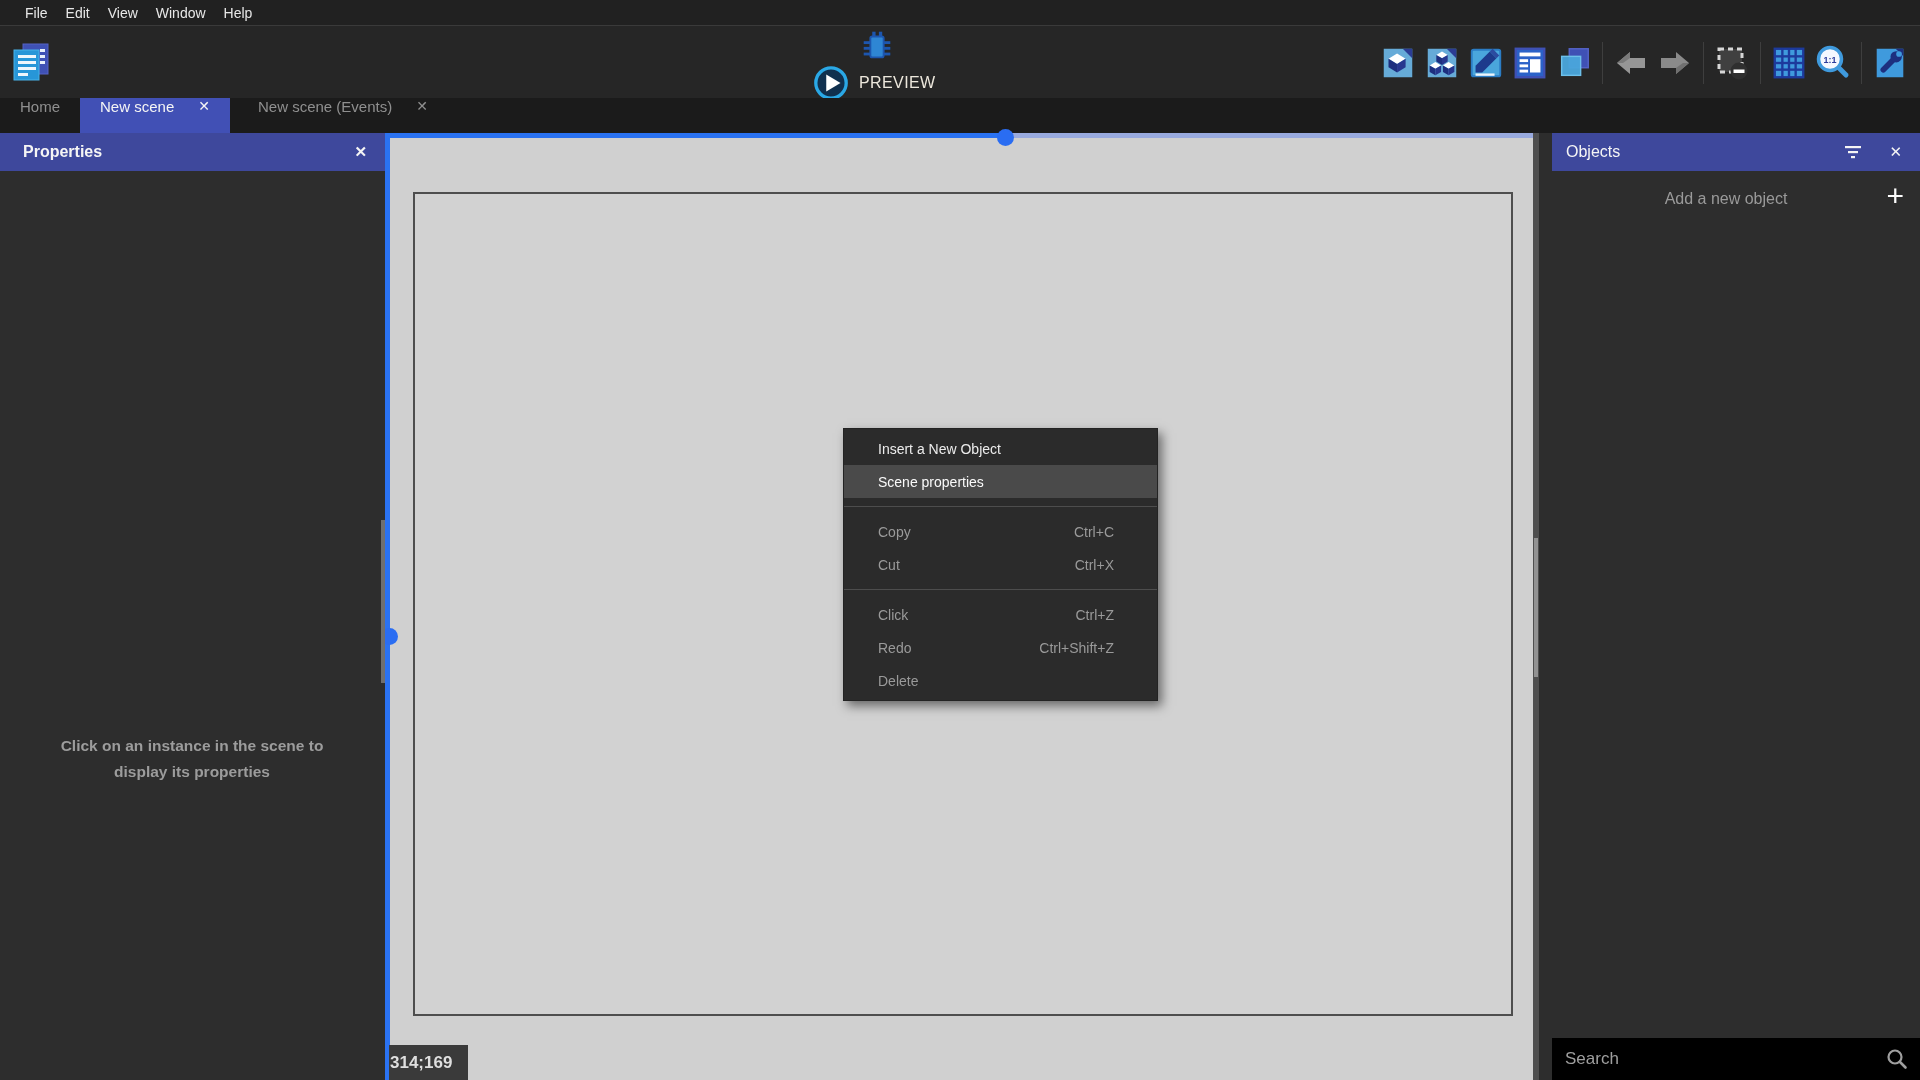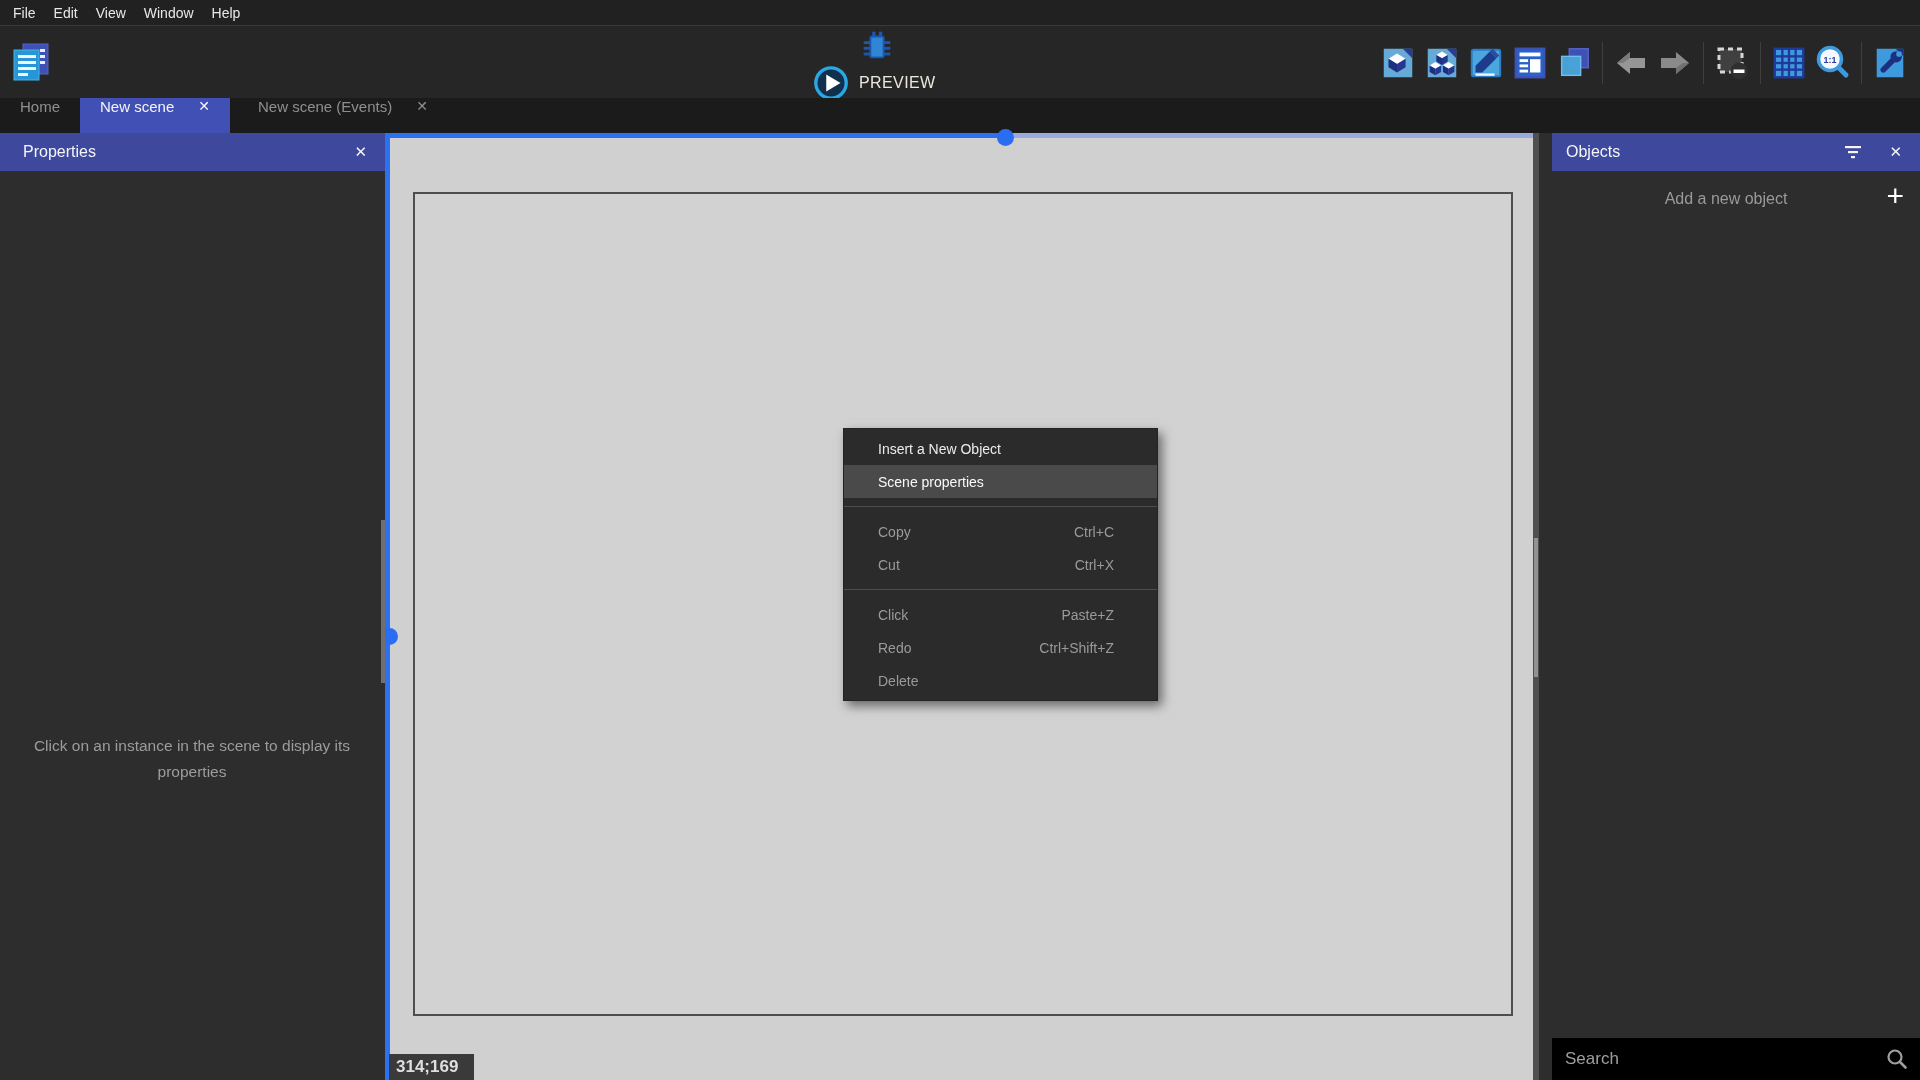--- a/index.html
+++ b/index.html
@@ -1,21 +1,21 @@
 <!DOCTYPE html>
 <html><head>
 <meta charset="utf-8">
 <style>
   * { margin:0; padding:0; box-sizing:border-box; }
   html,body { width:1920px; height:1080px; overflow:hidden; background:#1c1c1c;
               font-family:"Liberation Sans", sans-serif; }
 
   
   .menubar { position:absolute; left:0; top:0; width:1920px; height:25px;
-             background:#212121; display:flex; align-items:center; padding-left:4px; }
+             background:#212121; display:flex; align-items:center; padding-left:16px; }
   .menubar span { color:#e8e8e8; font-size:14px; padding:0 9px; cursor:default; }
 
   
   .toolbar { position:absolute; left:0; top:25px; width:1920px; height:73px;
              background:#262626; border-top:1px solid #3a3a3a; }
   .logo-wrap { position:absolute; left:8px; top:14px; width:46px; height:46px; }
   .tb-center { position:absolute; left:812px; top:0; height:73px; display:flex; align-items:center;flex-direction:column; }
   .tb-btn { display:flex; align-items:center; gap:9px; margin-right:20px; cursor:pointer; }
   .tb-btn .lbl { color:#ece7dc; font-size:16px; letter-spacing:.4px; }
   .icon-btn { width:44px; height:44px; display:flex; align-items:center; justify-content:center; cursor:pointer; }
@@ -31,35 +31,35 @@
   .tab.active { background:#4150b5; color:#f5f5f5; }
   .tab.active .x { color:#f5f5f5; }
   .tab.gap { margin-left:8px; }
 
   
   .panel-header { height:38px; background:#3e489c; display:flex; align-items:center;
                   padding:0 18px 0 23px; color:#f5f5f5; font-size:16px; }
   .panel-header .spacer { flex:1; }
   .panel-header .x { color:#f5f5f5; font-size:15px; cursor:pointer; }
 
-  .left-panel { position:absolute; left:0; top:133px; width:385px; height:947px; background:#2d2d2d; }
+  .left-panel { position:absolute; left:0; top:133px; width:385px; height:947px; background:#2d2d2d;font-weight:bold; }
   .empty-msg { position:absolute; left:32px; top:600px; width:320px; text-align:center;
                color:#9c9c9c; font-size:15.5px; line-height:1.7; }
 
   
   .canvas { position:absolute; left:385px; top:133px; width:1148px; height:947px; background:#d0d0d0; }
   .edge-top-bright { position:absolute; left:0; top:0; width:621px; height:5px; background:#2a72f2; }
   .edge-top-light  { position:absolute; left:621px; top:0; right:0; height:5px; background:#99aade; }
   .edge-left { position:absolute; left:0; top:0; width:5px; height:947px; background:#2a72f2; }
   .handle { position:absolute; width:17px; height:17px; border-radius:50%; background:#2a6df2; }
   .scene-rect { position:absolute; left:28px; top:59px; width:1100px; height:824px;
                 border:2px solid #4e4e4e; background:#d2d2d2; }
-  .coords { position:absolute; left:4px; bottom:0; height:26px; background:#3a3a3a;
+  .coords { position:absolute; left:4px; bottom:0; height:35px; background:#3a3a3a;
             color:#dfdfdf; font-size:17px; font-weight:bold; display:flex; align-items:center;
-            padding:0 16px 0 7px; }
+            padding:0 16px 0 1px; }
   .left-thumb { position:absolute; left:381px; top:520px; width:4px; height:163px; background:#6f6f6f; }
   .v-track { position:absolute; left:1533px; top:133px; width:6px; height:947px; background:#4f4f4f; }
   .v-thumb { position:absolute; left:1534px; top:538px; width:4px; height:139px; background:#929292; cursor:pointer; }
   .gutter-fill { position:absolute; left:1539px; top:133px; width:13px; height:947px; background:#2d2d2d; }
 
   
   .ctx { position:absolute; left:843px; top:428px; width:315px; background:#2b2b2b;
          padding:3px 0; box-shadow:4px 5px 10px rgba(0,0,0,.5); border:1px solid #232323; }
   .ctx-item { height:33px; display:flex; align-items:center; justify-content:space-between;
               padding:0 43px 0 34px; font-size:14px; color:#9a9a9a; cursor:pointer; }
@@ -290,21 +290,21 @@
     <span>Copy</span>
     <span>Ctrl+C</span>
   </div>
   <div class="ctx-item">
     <span>Cut</span>
     <span>Ctrl+X</span>
   </div>
   <div class="ctx-sep"></div>
   <div class="ctx-item">
     <span>Click</span>
-    <span>Paste+Z</span>
+    <span>Ctrl+Z</span>
   </div>
   <div class="ctx-item">
     <span>Redo</span>
     <span>Ctrl+Shift+Z</span>
   </div>
   <div class="ctx-item">
     <span>Delete</span>
     <span></span>
   </div>
 </div>

